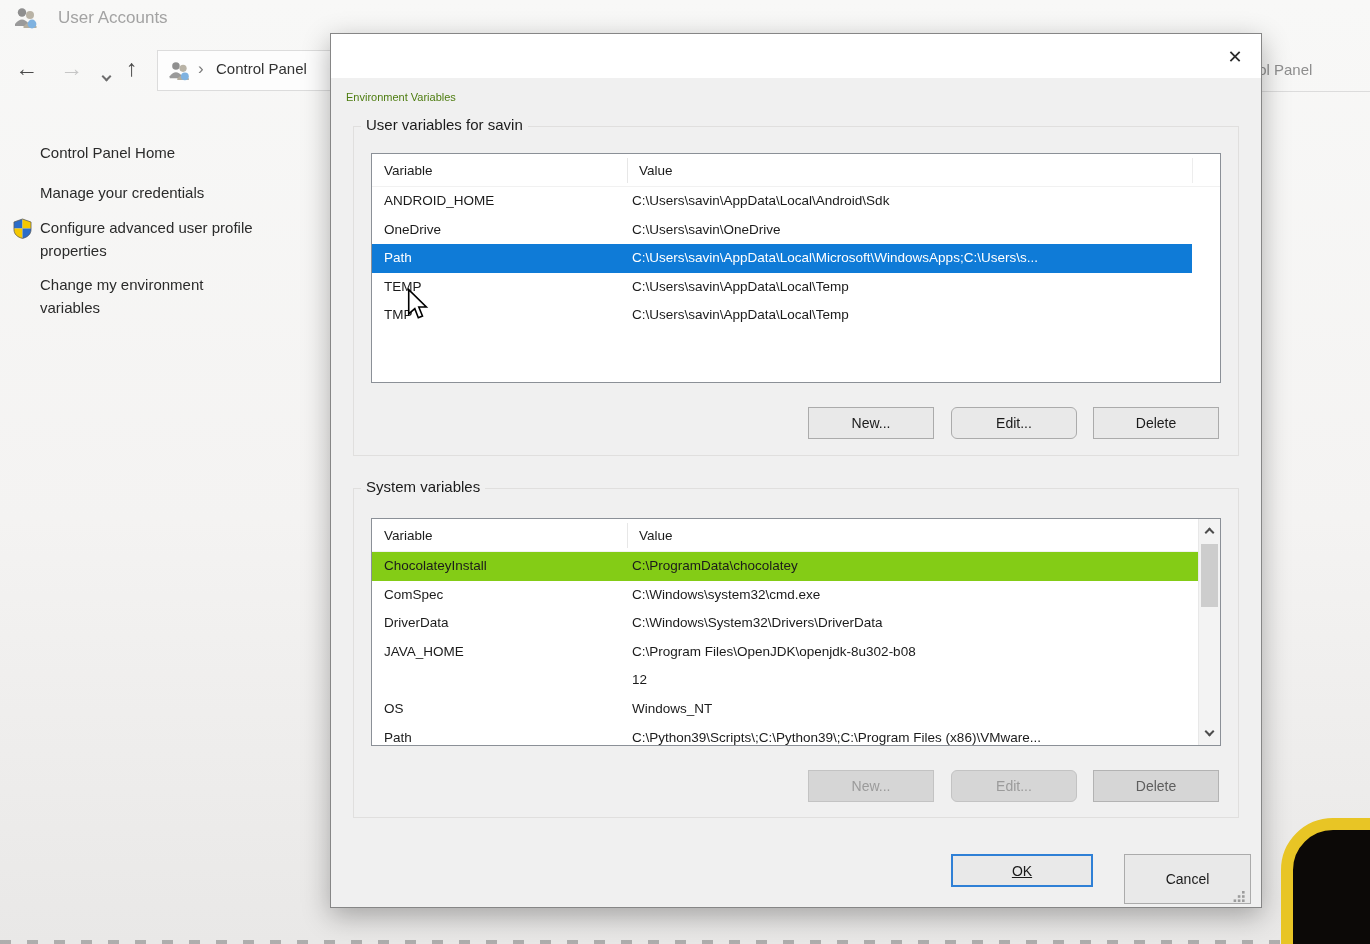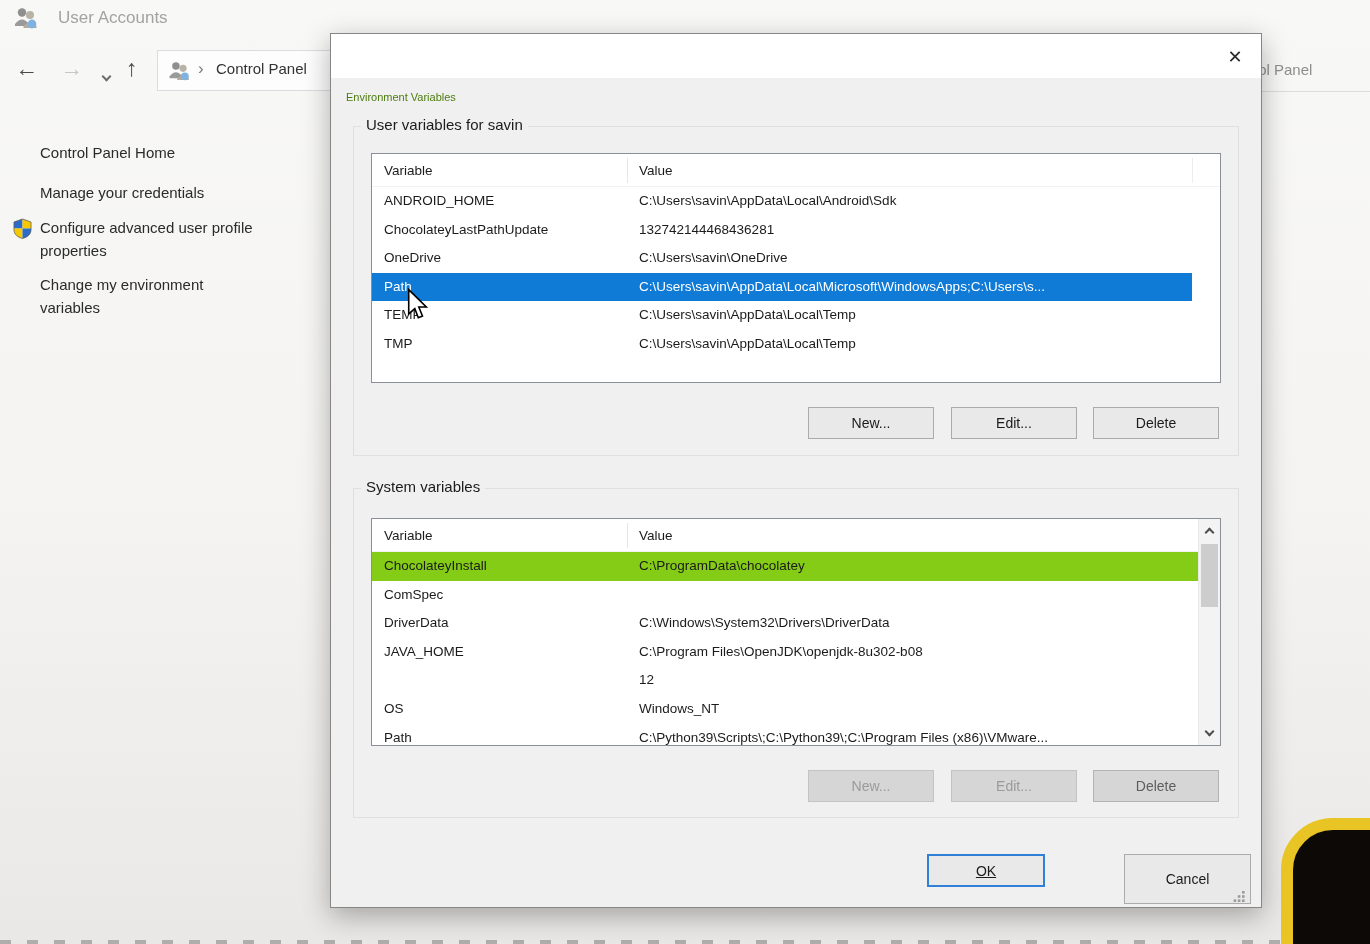--- a/index.html
+++ b/index.html
@@ -62,42 +62,42 @@
   .lv-sys  { left:40px; top:484px; width:850px; height:228px; }
   .lv-head { position:relative; height:33px; line-height:33px; font-size:13.5px; color:#1b1b1b; }
   .lv-head .cvar { position:absolute; left:12px; }
   .lv-head .cval { position:absolute; left:267px; }
   .colsep  { position:absolute; left:255px; top:4px; height:25px; width:1px; background:#e7e7e7; }
   .colsep2 { position:absolute; left:820px; top:4px; height:25px; width:1px; background:#ededed; }
   .head-rule { position:absolute; left:0; top:32px; width:100%; height:1px; background:#f1f1f1; }
   .trow { position:relative; height:28.6px; line-height:28.6px; width:820px;
     font-size:13.5px; color:#1b1b1b; cursor:default; }
   .trow .cvar { position:absolute; left:12px; white-space:nowrap; }
-  .trow .cval { position:absolute; left:267px; white-space:nowrap; }
+  .trow .cval { position:absolute; left:260px; white-space:nowrap; }
   .trow.selected { background:#0f7bd7; color:#fff; }
   .trow.hover { background:#84cc16; }
   .sys-row { width:826px; }
 
   .sbar { position:absolute; right:0; top:0; width:22px; height:226px;
     background:#f3f3f3; border-left:1px solid #e8e8e8; }
   .sb-btn { position:absolute; left:0; width:21px; height:24px; text-align:center; cursor:pointer; }
   .sb-up { top:0; } .sb-down { bottom:0; }
   .sb-btn .chev { border-color:#4d4d4d; }
   .sb-up .chev { margin-top:10px; }
   .sb-down .chev { margin-top:6px; }
   .sb-thumb { position:absolute; left:2px; top:25px; width:17px; height:63px; background:#cdcdcd; cursor:pointer; }
 
   .wbtn { position:absolute; width:126px; height:32px; background:#e9e9e9;
     border:1px solid #ababab; font-size:14px; color:#1b1b1b; cursor:pointer;
     font-family:"Liberation Sans","DejaVu Sans",sans-serif; }
   .row1 { top:373px; } .row2 { top:736px; }
-  .b-new { left:477px; } .b-edit { left:620px; } .b-del { left:762px; }
+  .b-new { left:477px; } .b-edit { left:620px;border-radius:6px; } .b-del { left:762px; }
   .wbtn.dim { background:#d6d6d6; border-color:#c3c3c3; color:#9b9b9b; }
   .wbtn.dim2 { background:#d6d6d6; border-color:#b3b3b3; color:#5e5e5e; }
-  .b-ok { left:596px; top:820px; width:118px; height:33px; border:2px solid #2f80d6;text-decoration:underline; }
+  .b-ok { left:620px; top:820px; width:142px; height:33px; border:2px solid #2f80d6;text-decoration:underline; }
   .b-cancel { left:753px; top:820px; width:127px; height:50px;margin-left:40px; }
 
   .grip { position:absolute; left:902px; top:855px; }
 
   
   .cursor { position:absolute; left:406px; top:288px; z-index:30; }
   .corner-overlay { position:absolute; left:1281px; top:818px; width:170px; height:200px;
     background:#0c0907; border:12px solid #e8c525; border-radius:52px 0 0 0; z-index:40; }
 </style>
 </head>
@@ -176,24 +176,20 @@
       <span class="cval">Value</span>
       <span class="colsep"></span>
       <span class="colsep2"></span>
       <span class="head-rule"></span>
     </div>
     <div class="trow">
       <span class="cvar">ANDROID_HOME</span>
       <span class="cval">C:\Users\savin\AppData\Local\Android\Sdk</span>
     </div>
     <div class="trow">
-      <span class="cvar">ChocolateyLastPathUpdate</span>
-      <span class="cval">132742144468436281</span>
-    </div>
-    <div class="trow">
       <span class="cvar">OneDrive</span>
       <span class="cval">C:\Users\savin\OneDrive</span>
     </div>
     <div class="trow selected">
       <span class="cvar">Path</span>
       <span class="cval">C:\Users\savin\AppData\Local\Microsoft\WindowsApps;C:\Users\s...</span>
     </div>
     <div class="trow">
       <span class="cvar">TEMP</span>
       <span class="cval">C:\Users\savin\AppData\Local\Temp</span>
@@ -217,20 +213,21 @@
       <span class="cval">Value</span>
       <span class="colsep"></span>
       <span class="head-rule"></span>
     </div>
     <div class="trow sys-row hover">
       <span class="cvar">ChocolateyInstall</span>
       <span class="cval">C:\ProgramData\chocolatey</span>
     </div>
     <div class="trow sys-row">
       <span class="cvar">ComSpec</span>
+      <span class="cval">C:\Windows\system32\cmd.exe</span>
     </div>
     <div class="trow sys-row">
       <span class="cvar">DriverData</span>
       <span class="cval">C:\Windows\System32\Drivers\DriverData</span>
     </div>
     <div class="trow sys-row">
       <span class="cvar">JAVA_HOME</span>
       <span class="cval">C:\Program Files\OpenJDK\openjdk-8u302-b08</span>
     </div>
     <div class="trow sys-row">

